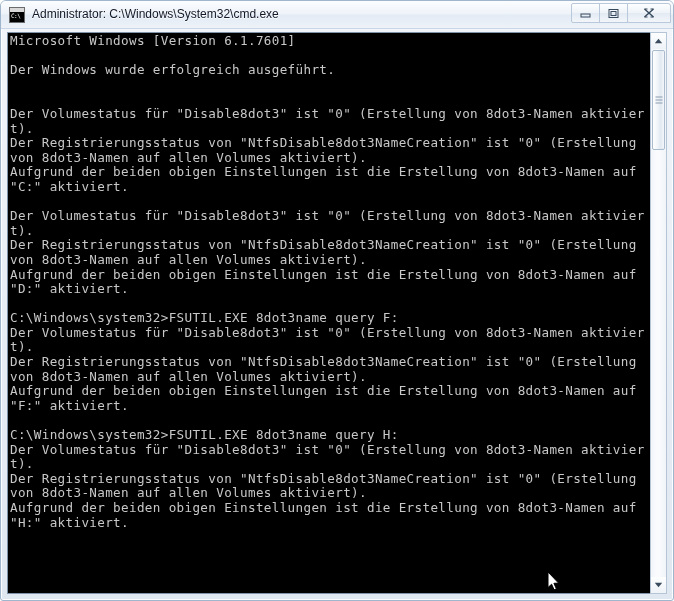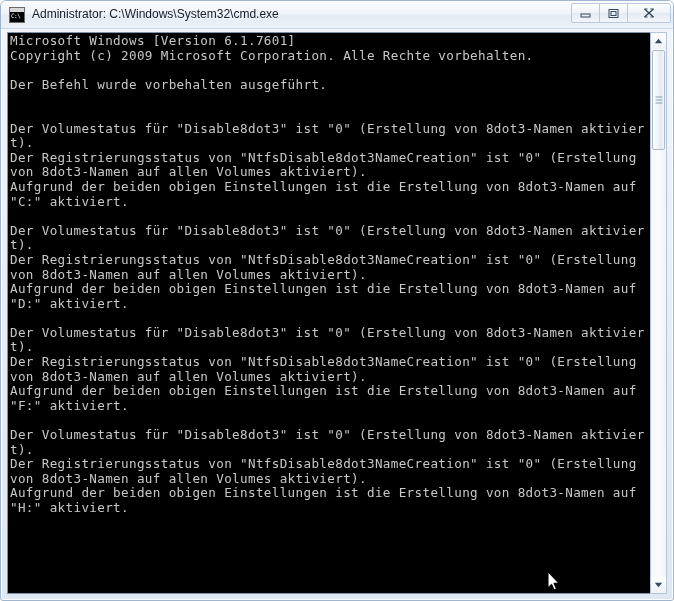--- a/index.html
+++ b/index.html
@@ -212,46 +212,47 @@
           <path d="M2.5 2 L11.5 10 M11.5 2 L2.5 10" stroke="#37495c" stroke-width="1.4" fill="none"></path>
           <path d="M2.5 2 h3 M8.5 2 h3 M2.5 10 h3 M8.5 10 h3" stroke="#37495c" stroke-width="1.2" fill="none"></path>
         </svg>
       </div>
     </div>
   </div>
 
   <div class="console" style="background: rgb(0, 0, 0);">
     <div class="console-inner" id="console-lines">
         <div class="line">Microsoft Windows [Version 6.1.7601]</div>
-        <div class="line">Copyright (c) 2009 Microsoft Corporation. Alle Rechte vorbehalten.</div>
-        <div class="line"></div>
-        <div class="line">Der Befehl wurde vorbehalten ausgeführt.</div>
+        <div class="line"></div>
+        <div class="line">Der Windows wurde erfolgreich ausgeführt.</div>
         <div class="line"></div>
         <div class="line"></div>
         <div class="line">Der Volumestatus für "Disable8dot3" ist "0" (Erstellung von 8dot3-Namen aktivier</div>
         <div class="line">t).</div>
         <div class="line">Der Registrierungsstatus von "NtfsDisable8dot3NameCreation" ist "0" (Erstellung</div>
         <div class="line">von 8dot3-Namen auf allen Volumes aktiviert).</div>
         <div class="line">Aufgrund der beiden obigen Einstellungen ist die Erstellung von 8dot3-Namen auf</div>
         <div class="line">"C:" aktiviert.</div>
         <div class="line"></div>
         <div class="line">Der Volumestatus für "Disable8dot3" ist "0" (Erstellung von 8dot3-Namen aktivier</div>
         <div class="line">t).</div>
         <div class="line">Der Registrierungsstatus von "NtfsDisable8dot3NameCreation" ist "0" (Erstellung</div>
         <div class="line">von 8dot3-Namen auf allen Volumes aktiviert).</div>
         <div class="line">Aufgrund der beiden obigen Einstellungen ist die Erstellung von 8dot3-Namen auf</div>
         <div class="line">"D:" aktiviert.</div>
         <div class="line"></div>
+        <div class="line">C:\Windows\system32&gt;FSUTIL.EXE 8dot3name query F:</div>
         <div class="line">Der Volumestatus für "Disable8dot3" ist "0" (Erstellung von 8dot3-Namen aktivier</div>
         <div class="line">t).</div>
         <div class="line">Der Registrierungsstatus von "NtfsDisable8dot3NameCreation" ist "0" (Erstellung</div>
         <div class="line">von 8dot3-Namen auf allen Volumes aktiviert).</div>
         <div class="line">Aufgrund der beiden obigen Einstellungen ist die Erstellung von 8dot3-Namen auf</div>
         <div class="line">"F:" aktiviert.</div>
         <div class="line"></div>
+        <div class="line">C:\Windows\system32&gt;FSUTIL.EXE 8dot3name query H:</div>
         <div class="line">Der Volumestatus für "Disable8dot3" ist "0" (Erstellung von 8dot3-Namen aktivier</div>
         <div class="line">t).</div>
         <div class="line">Der Registrierungsstatus von "NtfsDisable8dot3NameCreation" ist "0" (Erstellung</div>
         <div class="line">von 8dot3-Namen auf allen Volumes aktiviert).</div>
         <div class="line">Aufgrund der beiden obigen Einstellungen ist die Erstellung von 8dot3-Namen auf</div>
         <div class="line">"H:" aktiviert.</div>
         <div class="line"></div>
       </div>
   </div>
 

